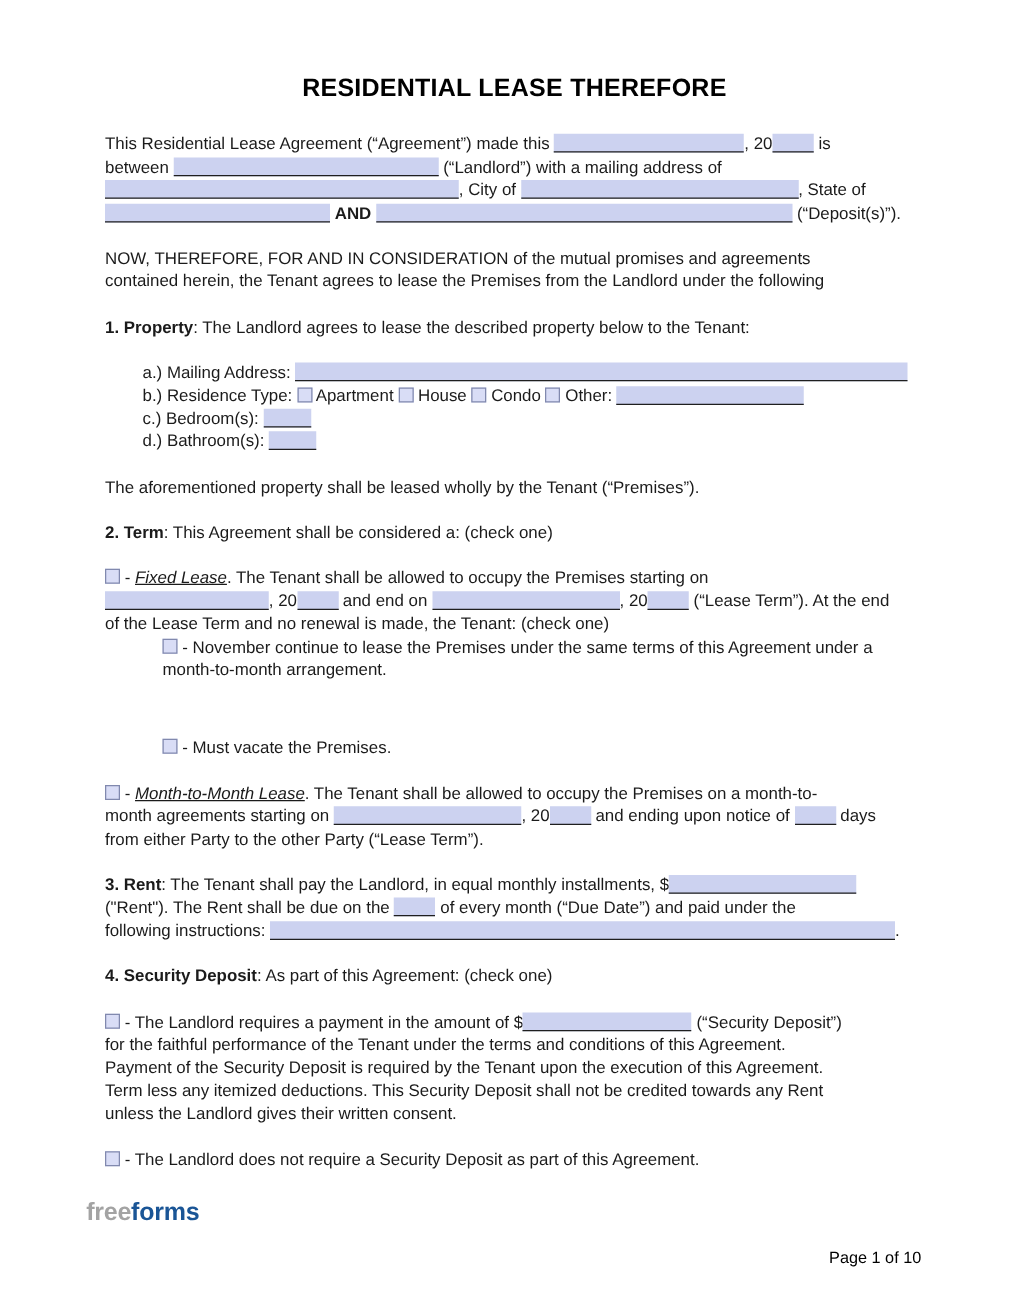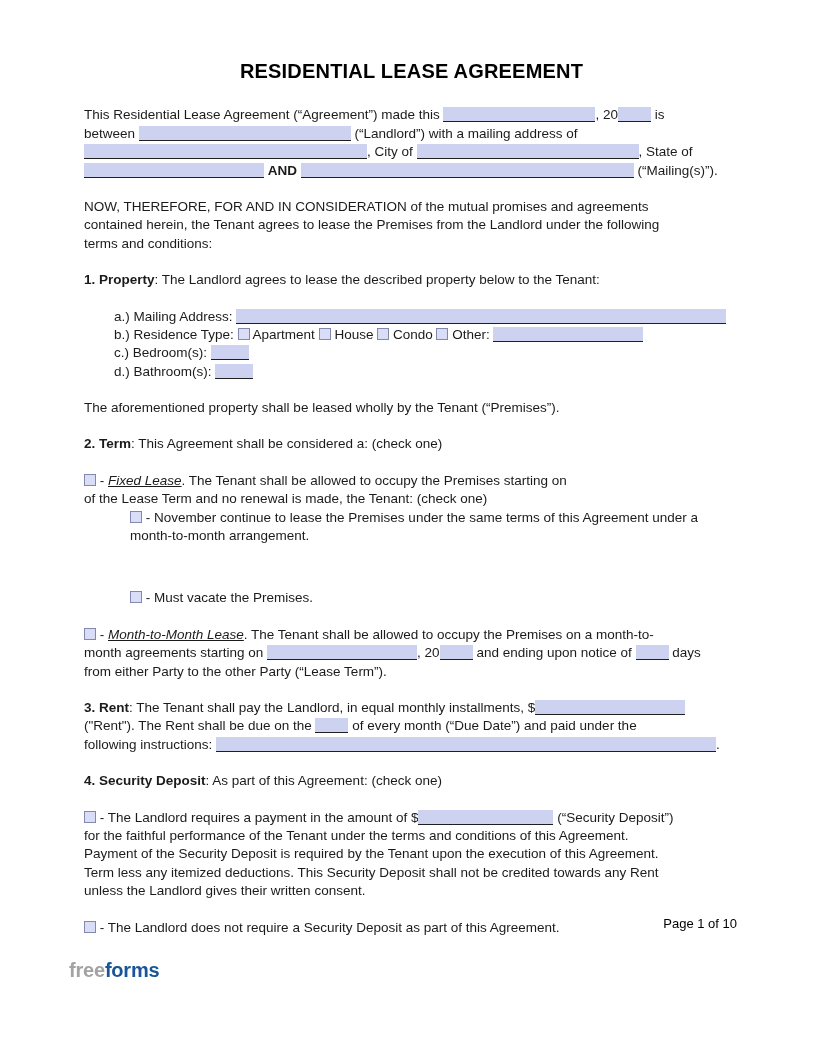--- a/index.html
+++ b/index.html
@@ -26,57 +26,57 @@
   }
   .checkbox{
     display:inline-block;width:10px;height:10px;
     background:var(--checkbox-fill,#d9ddf6);
     border:1px solid var(--checkbox-border,#8189ae);
     vertical-align:-1px;
   }
   .footer-logo{position:absolute;left:69px;top:961px;font-size:20px;font-weight:bold;letter-spacing:-0.2px;}
   .footer-logo .free{color:var(--logo-free,#a3a3a3);}
   .footer-logo .forms{color:var(--logo-forms,#1a5596);}
-  .footer-page{position:absolute;right:82px;top:915px;font-size:13px;color:#000;}
+  .footer-page{position:absolute;right:82px;top:997px;font-size:13px;color:#000;}
 </style>
 </head>
 <body>
 
 <div class="page">
   <div class="content">
-    <h1 class="doc-title">RESIDENTIAL LEASE AGREEMENT</h1>
+    <h1 class="doc-title">RESIDENTIAL LEASE THEREFORE</h1>
     <div>
         <div class="para">
           <div class="line"><span class="run">This Residential Lease Agreement (“Agreement”) made this </span><span class="field" style="width: 152px;"></span><span class="run">, 20</span><span class="field" style="width: 33px;"></span><span class="run"> is</span></div>
           <div class="line"><span class="run">between </span><span class="field" style="width: 212px;"></span><span class="run"> (“Landlord”) with a mailing address of</span></div>
           <div class="line"><span class="field" style="width: 283px;"></span><span class="run">, City of </span><span class="field" style="width: 222px;"></span><span class="run">, State of</span></div>
-          <div class="line"><span class="field" style="width: 180px;"></span><span class="run"> </span><span class="bold">AND</span><span class="run"> </span><span class="field" style="width: 333px;"></span><span class="run"> (“Mailing(s)”).</span></div>
+          <div class="line"><span class="field" style="width: 180px;"></span><span class="run"> </span><span class="bold">AND</span><span class="run"> </span><span class="field" style="width: 333px;"></span><span class="run"> (“Deposit(s)”).</span></div>
         </div>
         <div class="para">
           <div class="line"><span class="run">NOW, THEREFORE, FOR AND IN CONSIDERATION of the mutual promises and agreements</span></div>
           <div class="line"><span class="run">contained herein, the Tenant agrees to lease the Premises from the Landlord under the following</span></div>
-          <div class="line"><span class="run">terms and conditions:</span></div>
         </div>
         <div class="para">
           <div class="line"><span class="bold">1. Property</span><span class="run">: The Landlord agrees to lease the described property below to the Tenant:</span></div>
         </div>
         <div class="para">
           <div class="line" style="padding-left: 30px;"><span class="run">a.) Mailing Address: </span><span class="field" style="width: 490px;"></span></div>
           <div class="line" style="padding-left: 30px;"><span class="run">b.) Residence Type: </span><span class="checkbox"></span><span class="run"> Apartment </span><span class="checkbox"></span><span class="run"> House </span><span class="checkbox"></span><span class="run"> Condo </span><span class="checkbox"></span><span class="run"> Other: </span><span class="field" style="width: 150px;"></span></div>
           <div class="line" style="padding-left: 30px;"><span class="run">c.) Bedroom(s): </span><span class="field" style="width: 38px;"></span></div>
           <div class="line" style="padding-left: 30px;"><span class="run">d.) Bathroom(s): </span><span class="field" style="width: 38px;"></span></div>
         </div>
         <div class="para">
           <div class="line"><span class="run">The aforementioned property shall be leased wholly by the Tenant (“Premises”).</span></div>
         </div>
         <div class="para">
           <div class="line"><span class="bold">2. Term</span><span class="run">: This Agreement shall be considered a: (check one)</span></div>
         </div>
         <div class="para">
           <div class="line"><span class="checkbox"></span><span class="run"> - </span><span class="italic-underline">Fixed Lease</span><span class="run">. The Tenant shall be allowed to occupy the Premises starting on</span></div>
+          <div class="line"><span class="field" style="width: 131px;"></span><span class="run">, 20</span><span class="field" style="width: 33px;"></span><span class="run"> and end on </span><span class="field" style="width: 150px;"></span><span class="run">, 20</span><span class="field" style="width: 33px;"></span><span class="run"> (“Lease Term”). At the end</span></div>
           <div class="line"><span class="run">of the Lease Term and no renewal is made, the Tenant: (check one)</span></div>
           <div class="line" style="padding-left: 46px;"><span class="checkbox"></span><span class="run"> - November continue to lease the Premises under the same terms of this Agreement under a</span></div>
           <div class="line" style="padding-left: 46px;"><span class="run">month-to-month arrangement.</span></div>
           <div class="line" style="padding-left: 46px; margin-top: 44px;"><span class="checkbox"></span><span class="run"> - Must vacate the Premises.</span></div>
         </div>
         <div class="para">
           <div class="line"><span class="checkbox"></span><span class="run"> - </span><span class="italic-underline">Month-to-Month Lease</span><span class="run">. The Tenant shall be allowed to occupy the Premises on a month-to-</span></div>
           <div class="line"><span class="run">month agreements starting on </span><span class="field" style="width: 150px;"></span><span class="run">, 20</span><span class="field" style="width: 33px;"></span><span class="run"> and ending upon notice of </span><span class="field" style="width: 33px;"></span><span class="run"> days</span></div>
           <div class="line"><span class="run">from either Party to the other Party (“Lease Term”).</span></div>
         </div>

